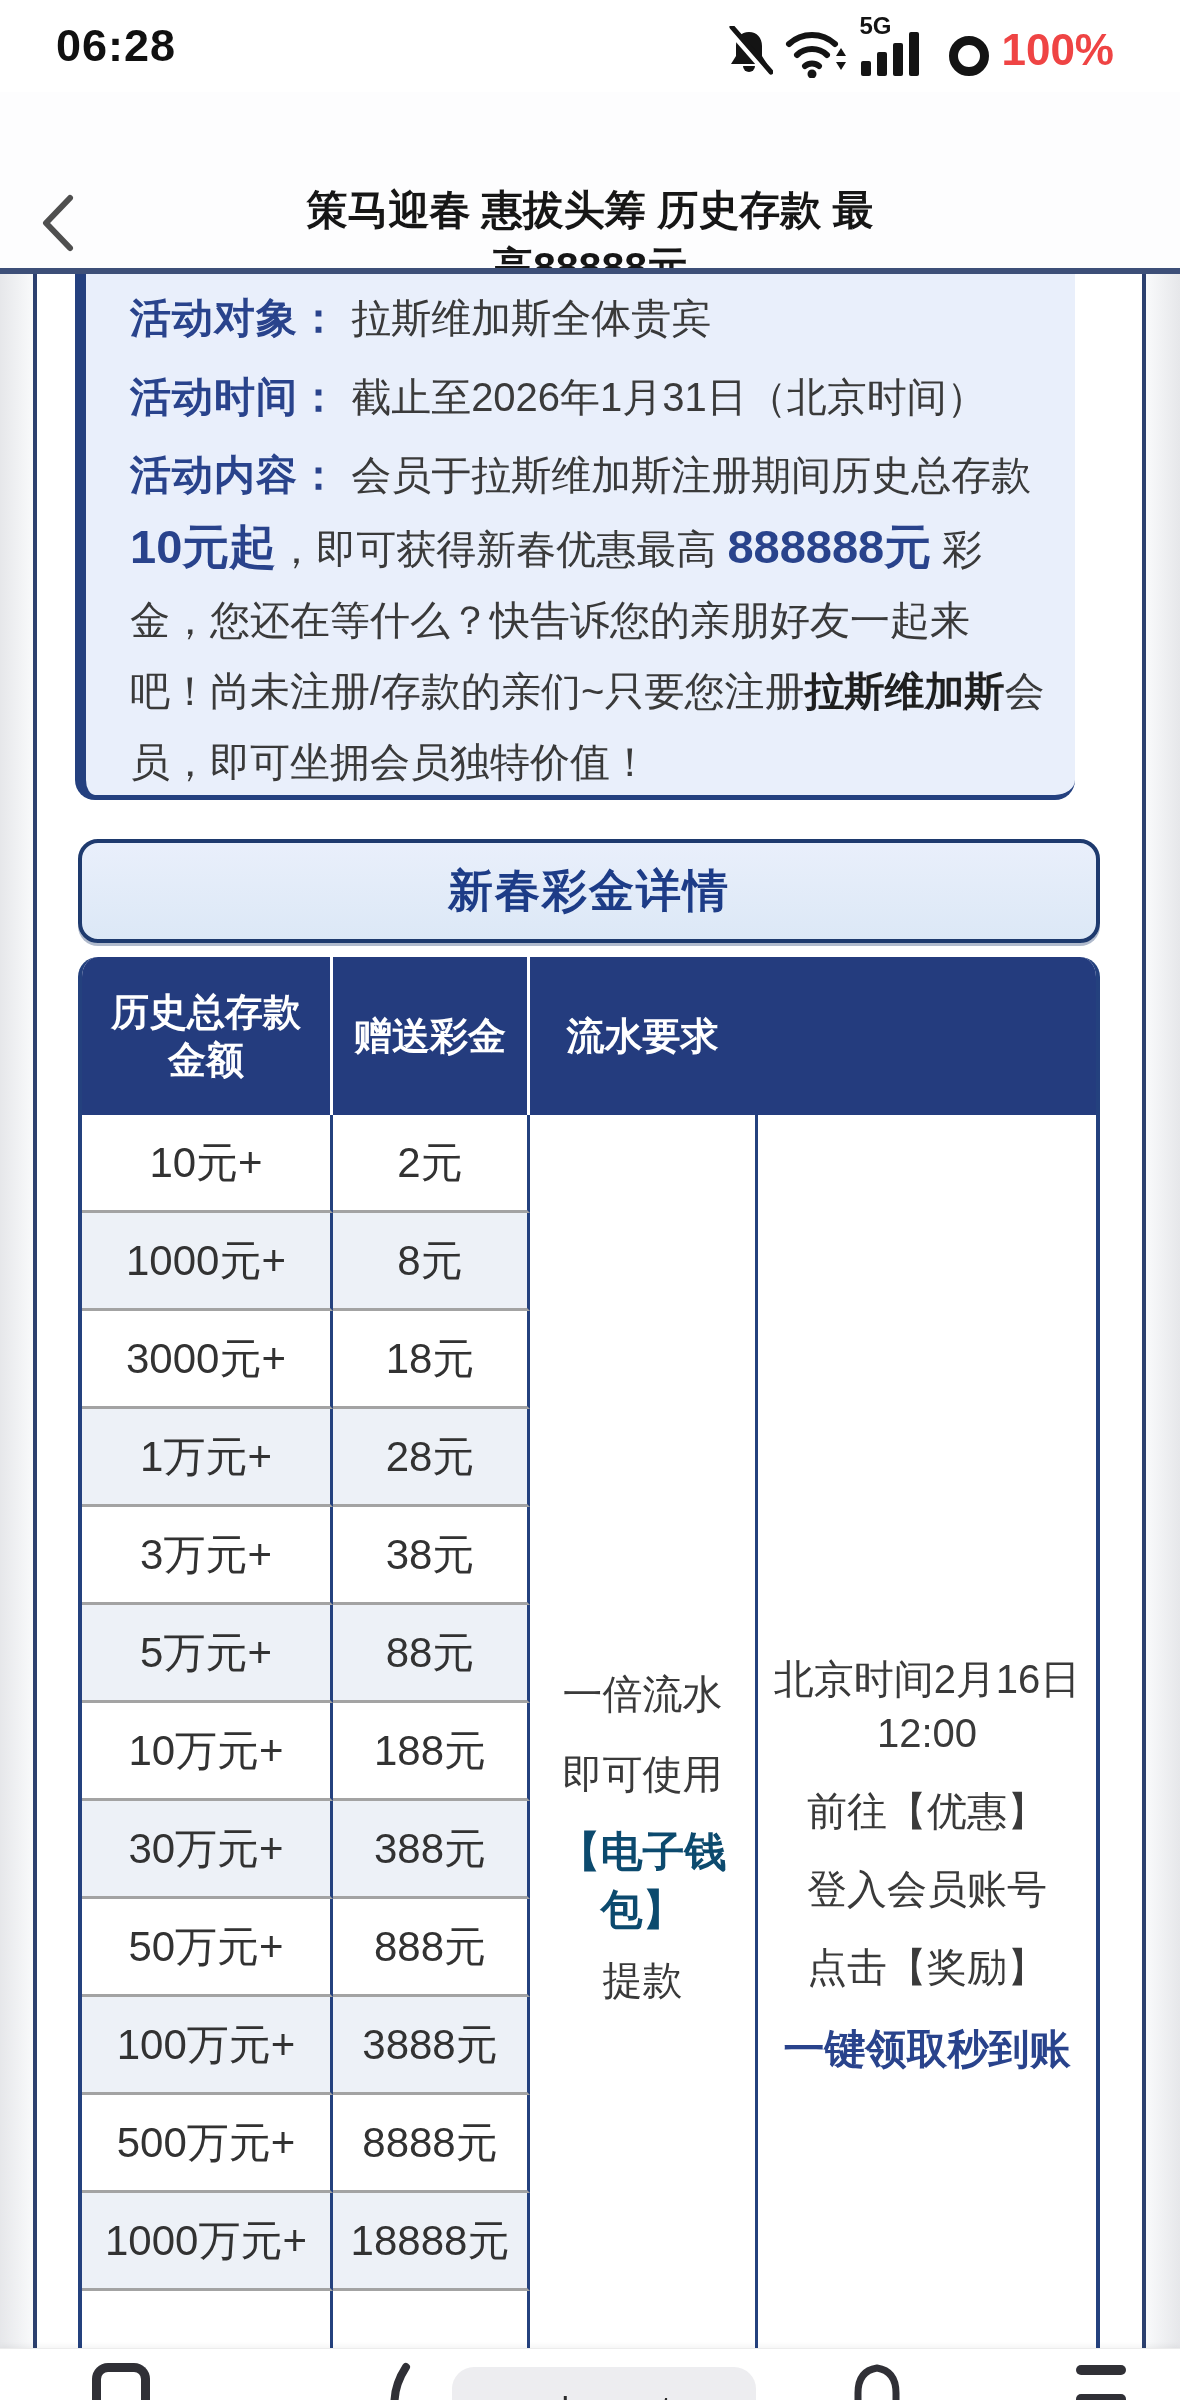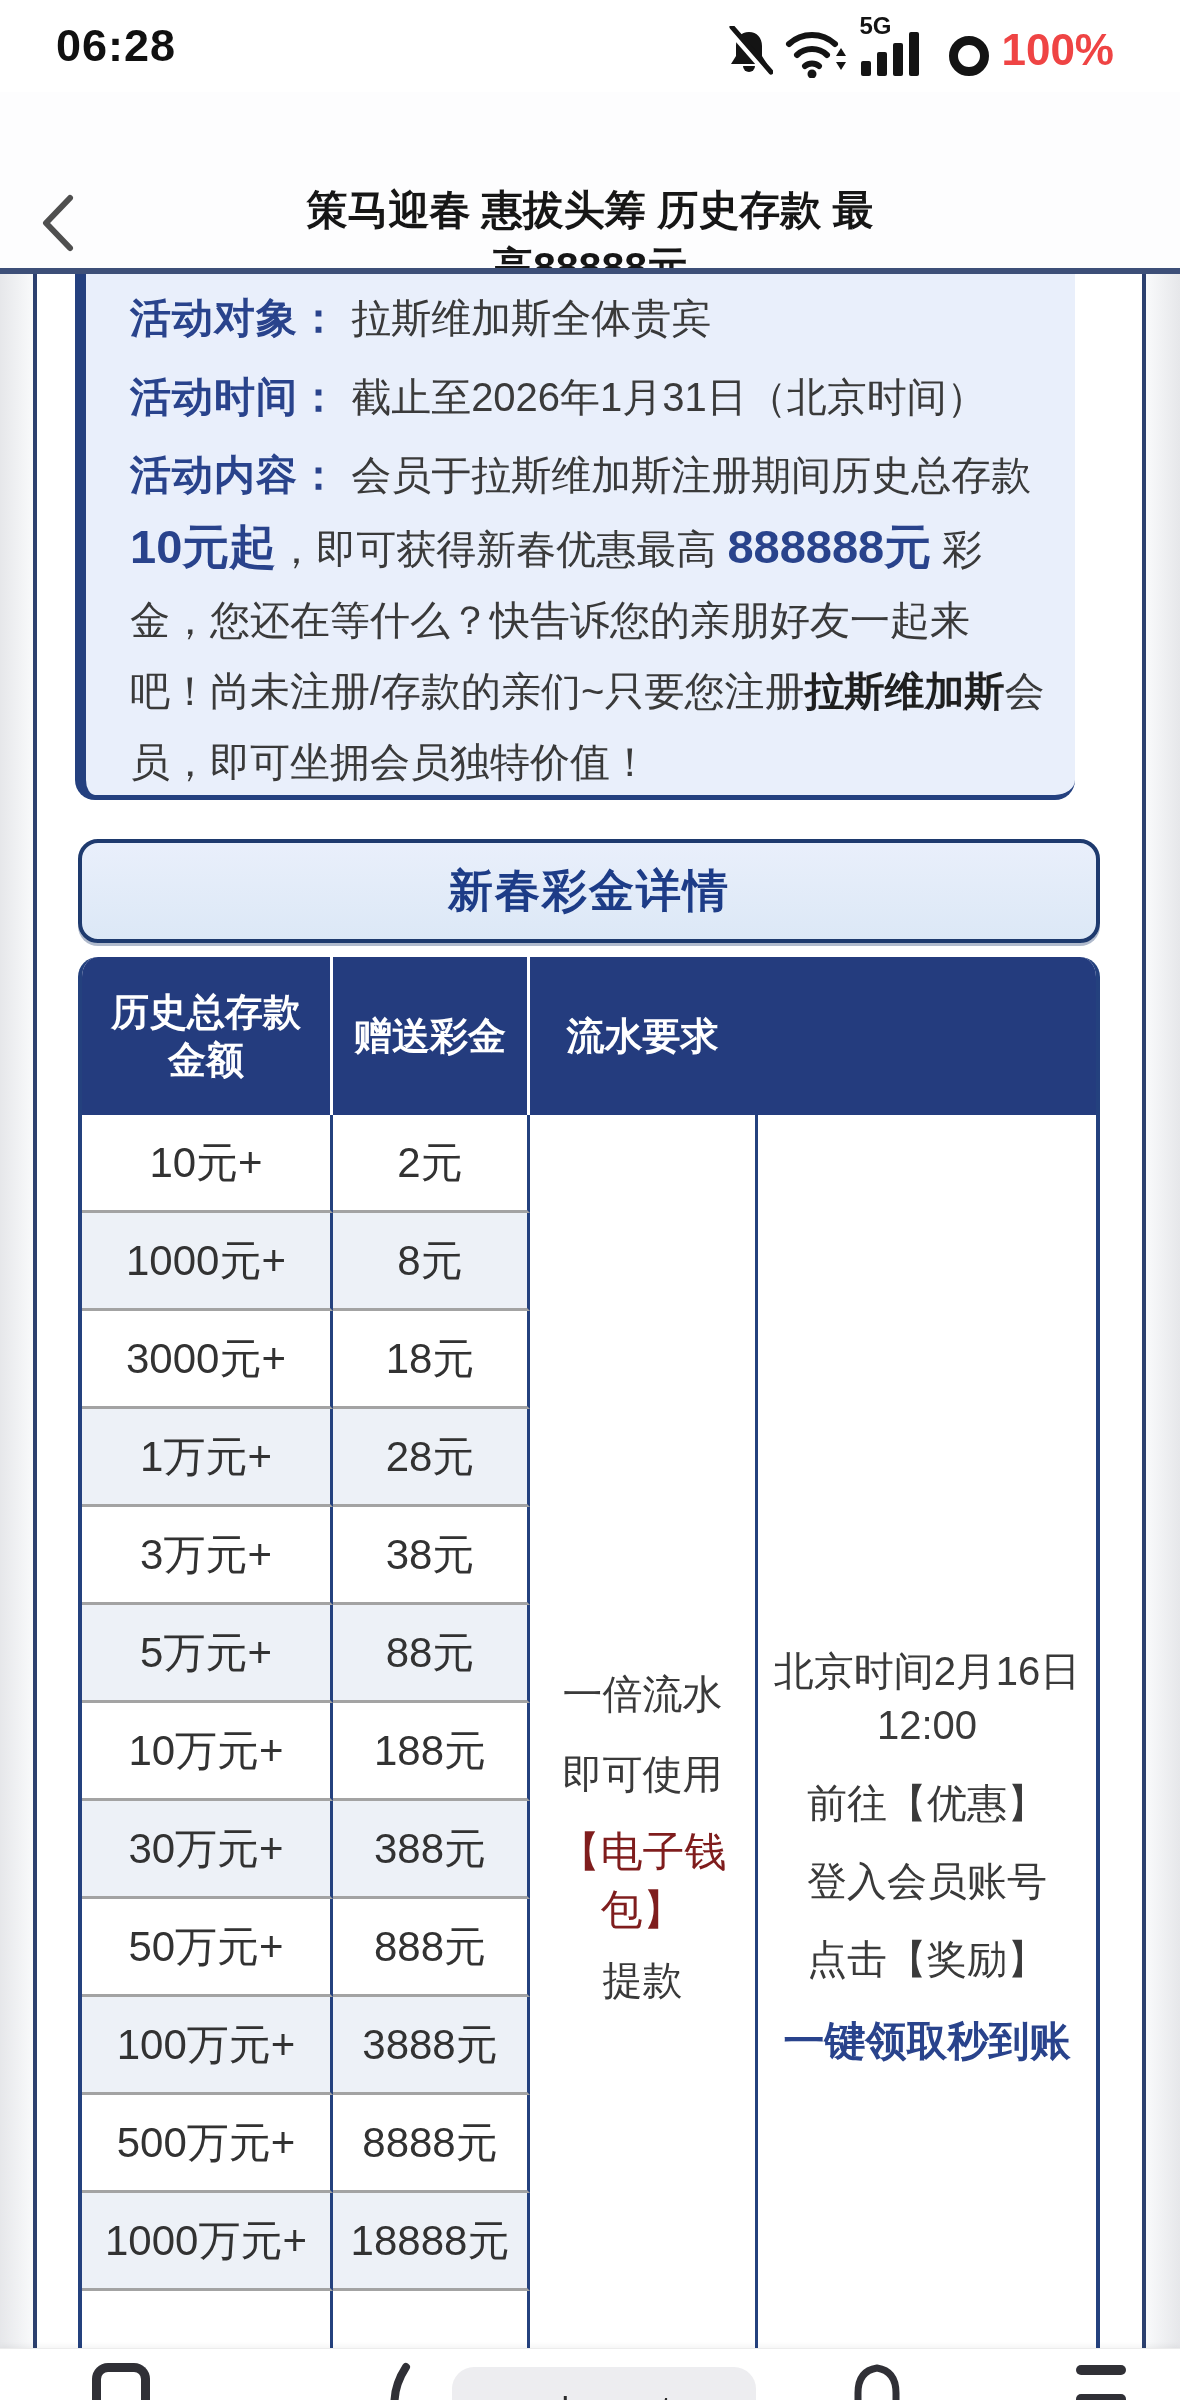--- a/index.html
+++ b/index.html
@@ -60,24 +60,24 @@
   .trow{display:flex;height:98px;box-sizing:border-box;}
   .trow.alt .tcell{background:#edf1f7;}
   .tcell{box-sizing:border-box;border-right:3px solid #24417e;border-bottom:3px solid #a3a3a3;
     display:flex;align-items:center;justify-content:center;
     font-size:42px;color:#323232;background:#ffffff;}
   .tcell.c0{width:251px;} .tcell.c1{width:197px;}
   .mergecol{position:absolute;top:0;bottom:0;box-sizing:border-box;background:#ffffff;border-right:3px solid #24417e;}
   .col3{left:448px;width:228px;}
   .col4{left:676px;width:338px;border-right:none;}
   .m3{position:absolute;left:0;right:0;top:548px;text-align:center;font-size:40px;color:#3a3a3a;line-height:62px;}
-  .m3 .hl{display:block;font-weight:400;color:#7f1d1d;font-size:42px;line-height:58px;margin:16px 28px 10px;}
+  .m3 .hl{display:block;font-weight:700;color:#0c4a6e;font-size:42px;line-height:58px;margin:16px 28px 10px;}
   .m3 .ln{display:block;margin-bottom:18px;}
   .m4{position:absolute;left:0;right:0;top:525px;text-align:center;font-size:40px;color:#3a3a3a;}
-  .m4 .ln{display:block;line-height:54px;margin:4px 14px 24px;}
+  .m4 .ln{display:block;line-height:54px;margin:12px 14px 24px;}
   .m4 .hl{display:block;font-weight:800;color:#29438c;font-size:41px;line-height:54px;margin-top:28px;}
   
   .bottomnav{position:absolute;left:0;top:2348px;width:1180px;height:52px;background:#ffffff;
     border-top:1px solid #ececec;box-shadow:0 -2px 6px rgba(0,0,0,0.05);overflow:hidden;}
   .nav-sq{position:absolute;left:92px;top:14px;width:58px;height:70px;box-sizing:border-box;
     border:9px solid #303036;border-bottom:none;border-radius:16px 16px 0 0;}
   .nav-pill{position:absolute;left:452px;top:18px;width:304px;height:80px;background:#ededf0;border-radius:22px;
     display:flex;justify-content:center;color:#2b2b2b;font-size:34px;padding-top:22px;box-sizing:border-box;}
   .nav-burger{position:absolute;left:1076px;top:16px;width:50px;}
   .nav-burger i{display:block;width:50px;height:10px;background:#303036;border-radius:5px;margin-bottom:19px;}

